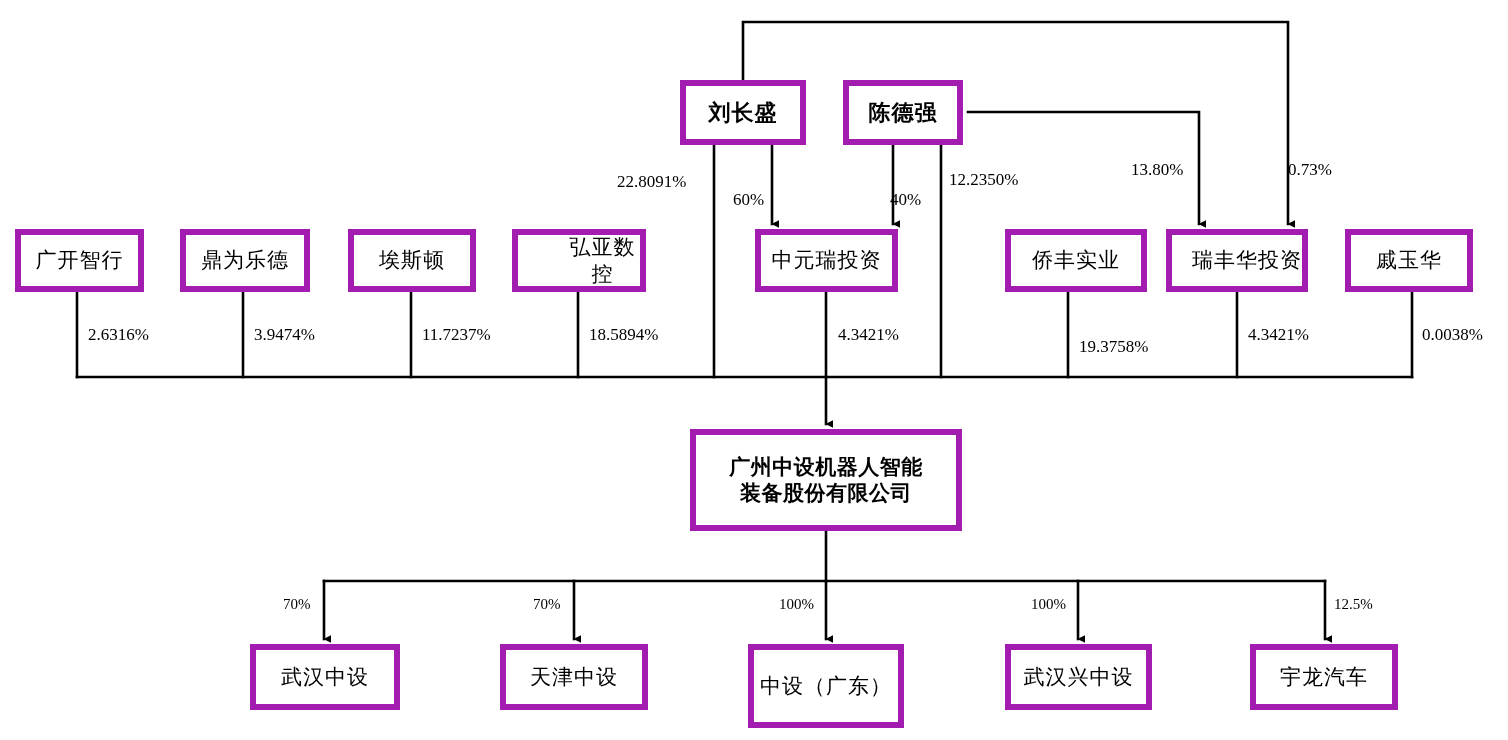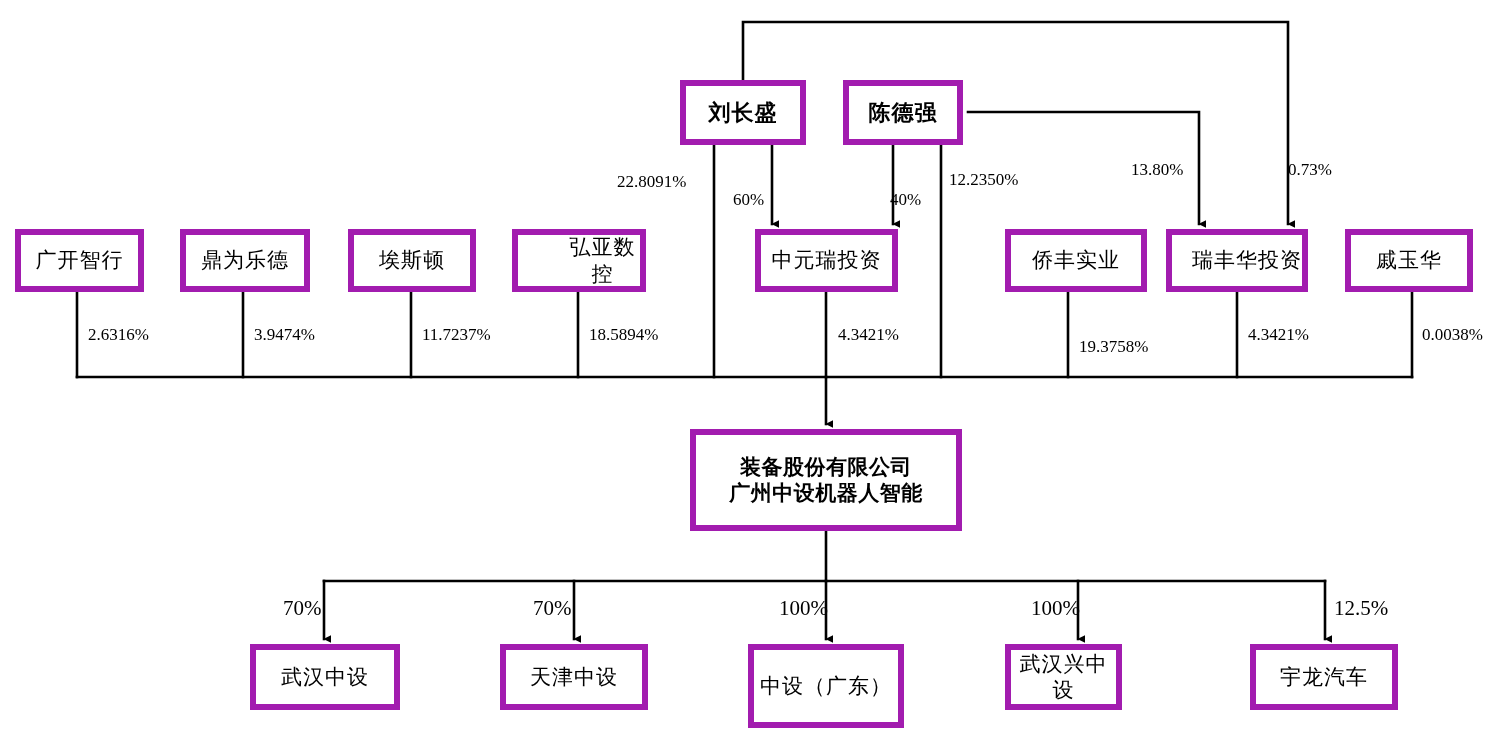--- a/index.html
+++ b/index.html
@@ -50,21 +50,21 @@
   }
   .pct {
     position: absolute;
     color: #000000;
     font-size: 17px;
     white-space: nowrap;
     font-family: "Liberation Serif", "DejaVu Serif", serif;
     z-index: 4;
   }
   .pct.small {
-    font-size: 21px;
+    font-size: 15px;
   }
 </style>
 </head>
 <body>
 
 <div id="stage">
 
   <svg id="wires" viewBox="0 0 1508 740" width="1508" height="740" xmlns="http://www.w3.org/2000/svg">
     <defs>
       <marker id="arrow" markerWidth="9" markerHeight="9" refX="4.2" refY="7.6" orient="auto" markerUnits="userSpaceOnUse">
@@ -142,37 +142,37 @@
 
   <div class="node" style="left:1166px; top:229px; width:142px; height:63px;padding-left:20px;">
     <span>瑞丰华投资</span>
   </div>
 
   <div class="node" style="left:1345px; top:229px; width:128px; height:63px;">
     <span>戚玉华</span>
   </div>
 
   <div class="node issuer" style="left:690px; top:429px; width:272px; height:102px; flex-direction:column;">
+    <span>广州中设机器人智能</span>
     <span>装备股份有限公司</span>
-    <span>广州中设机器人智能</span>
   </div>
 
   <div class="node" style="left:500px; top:644px; width:148px; height:66px;">
     <span>天津中设</span>
   </div>
 
   <div class="node" style="left:250px; top:644px; width:150px; height:66px;">
     <span>武汉中设</span>
   </div>
 
   <div class="node" style="left:748px; top:644px; width:156px; height:84px;">
     <span>中设（广东）</span>
   </div>
 
-  <div class="node" style="left:1005px; top:644px; width:117px; height:66px;">
+  <div class="node" style="left:1005px; top:644px; width:147px; height:66px;">
     <span>武汉兴中设</span>
   </div>
 
   <div class="node" style="left:1250px; top:644px; width:148px; height:66px;">
     <span>宇龙汽车</span>
   </div>
 
   <div class="pct" style="left:617px; top:172px;">22.8091%</div>
 
   <div class="pct" style="left:949px; top:170px;">12.2350%</div>

